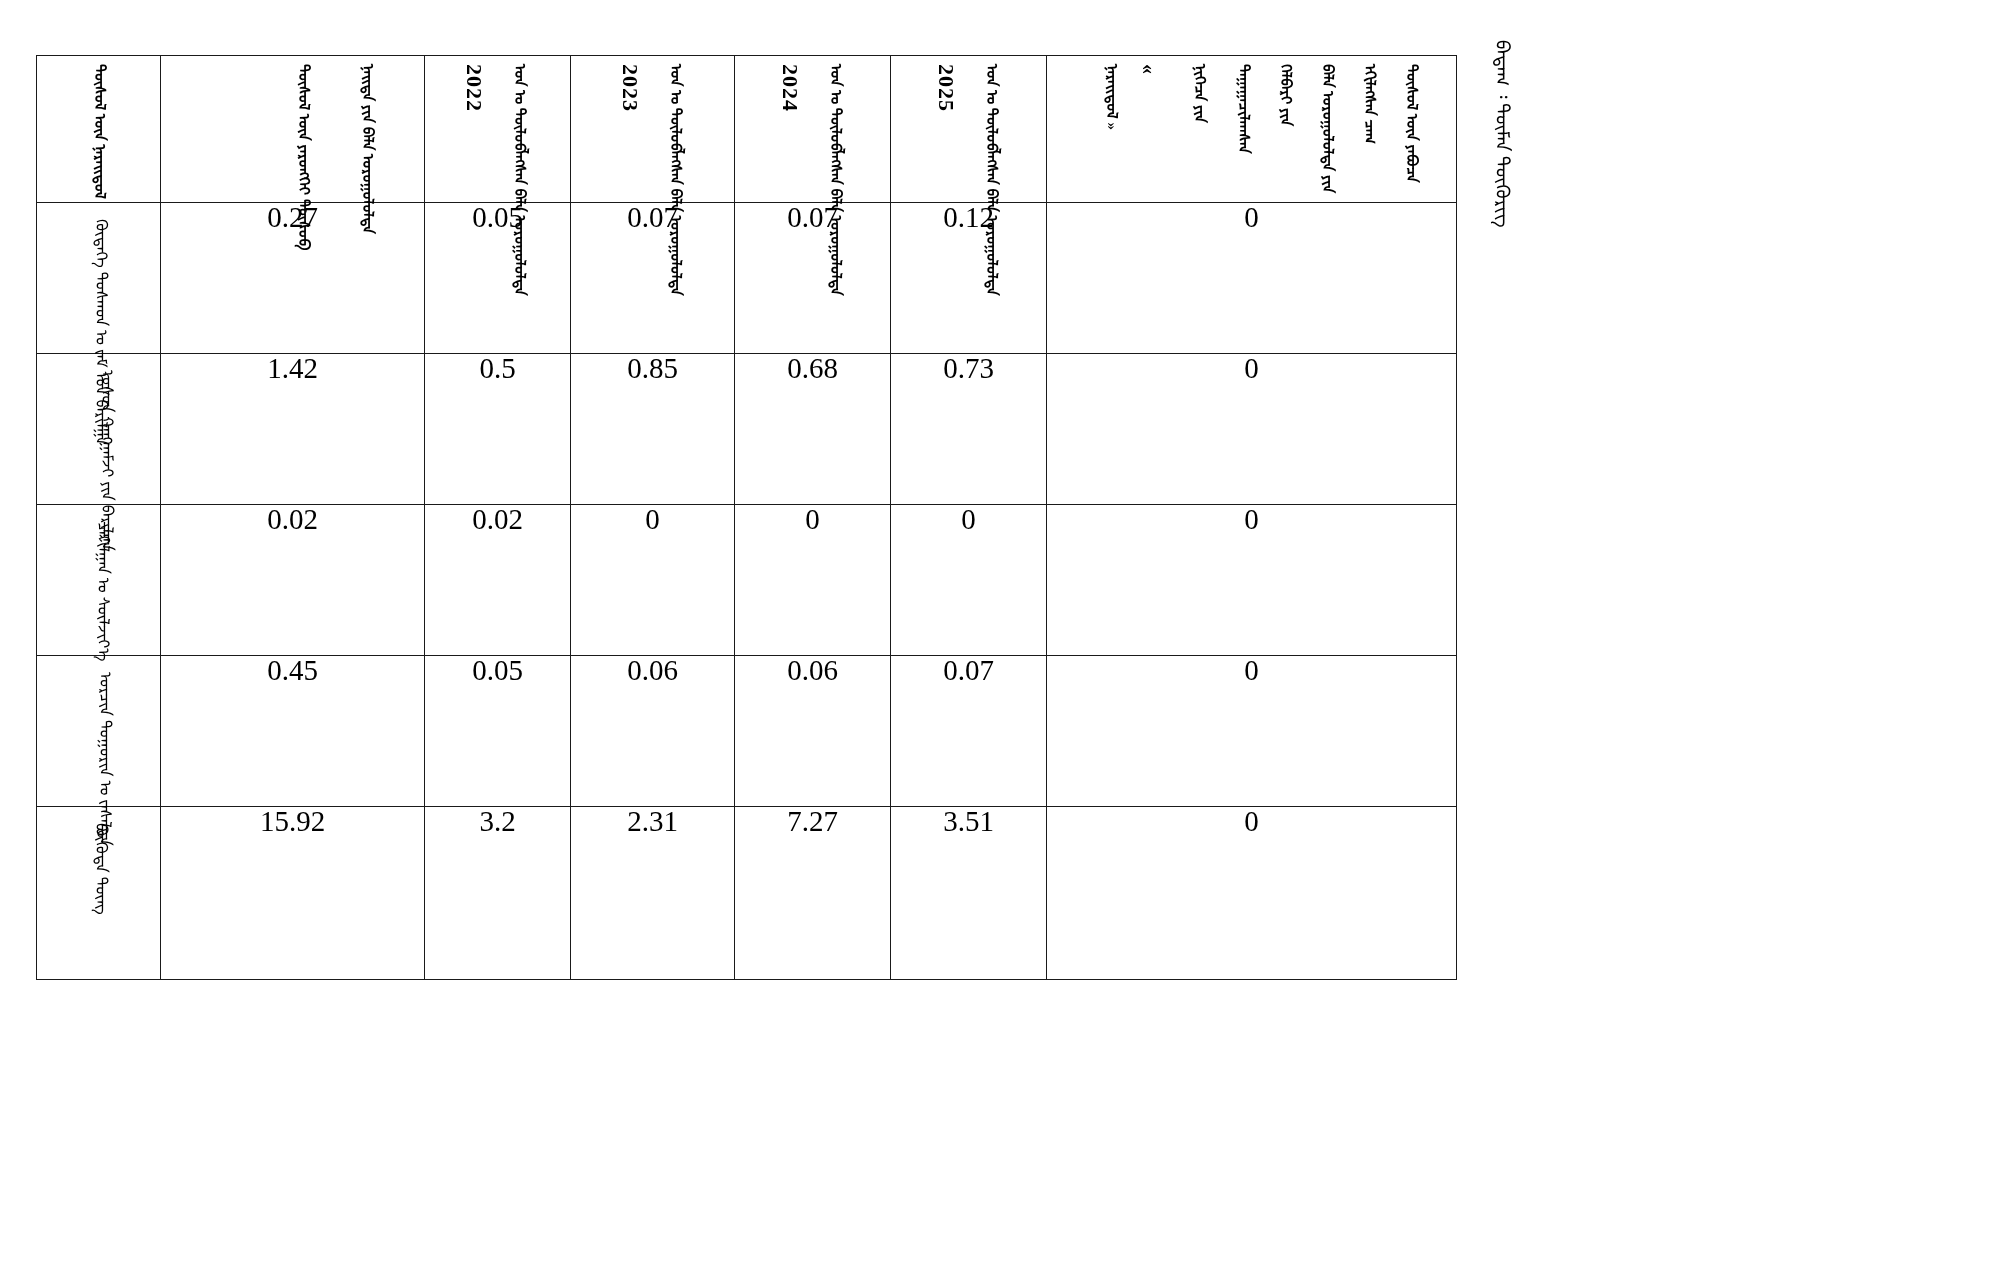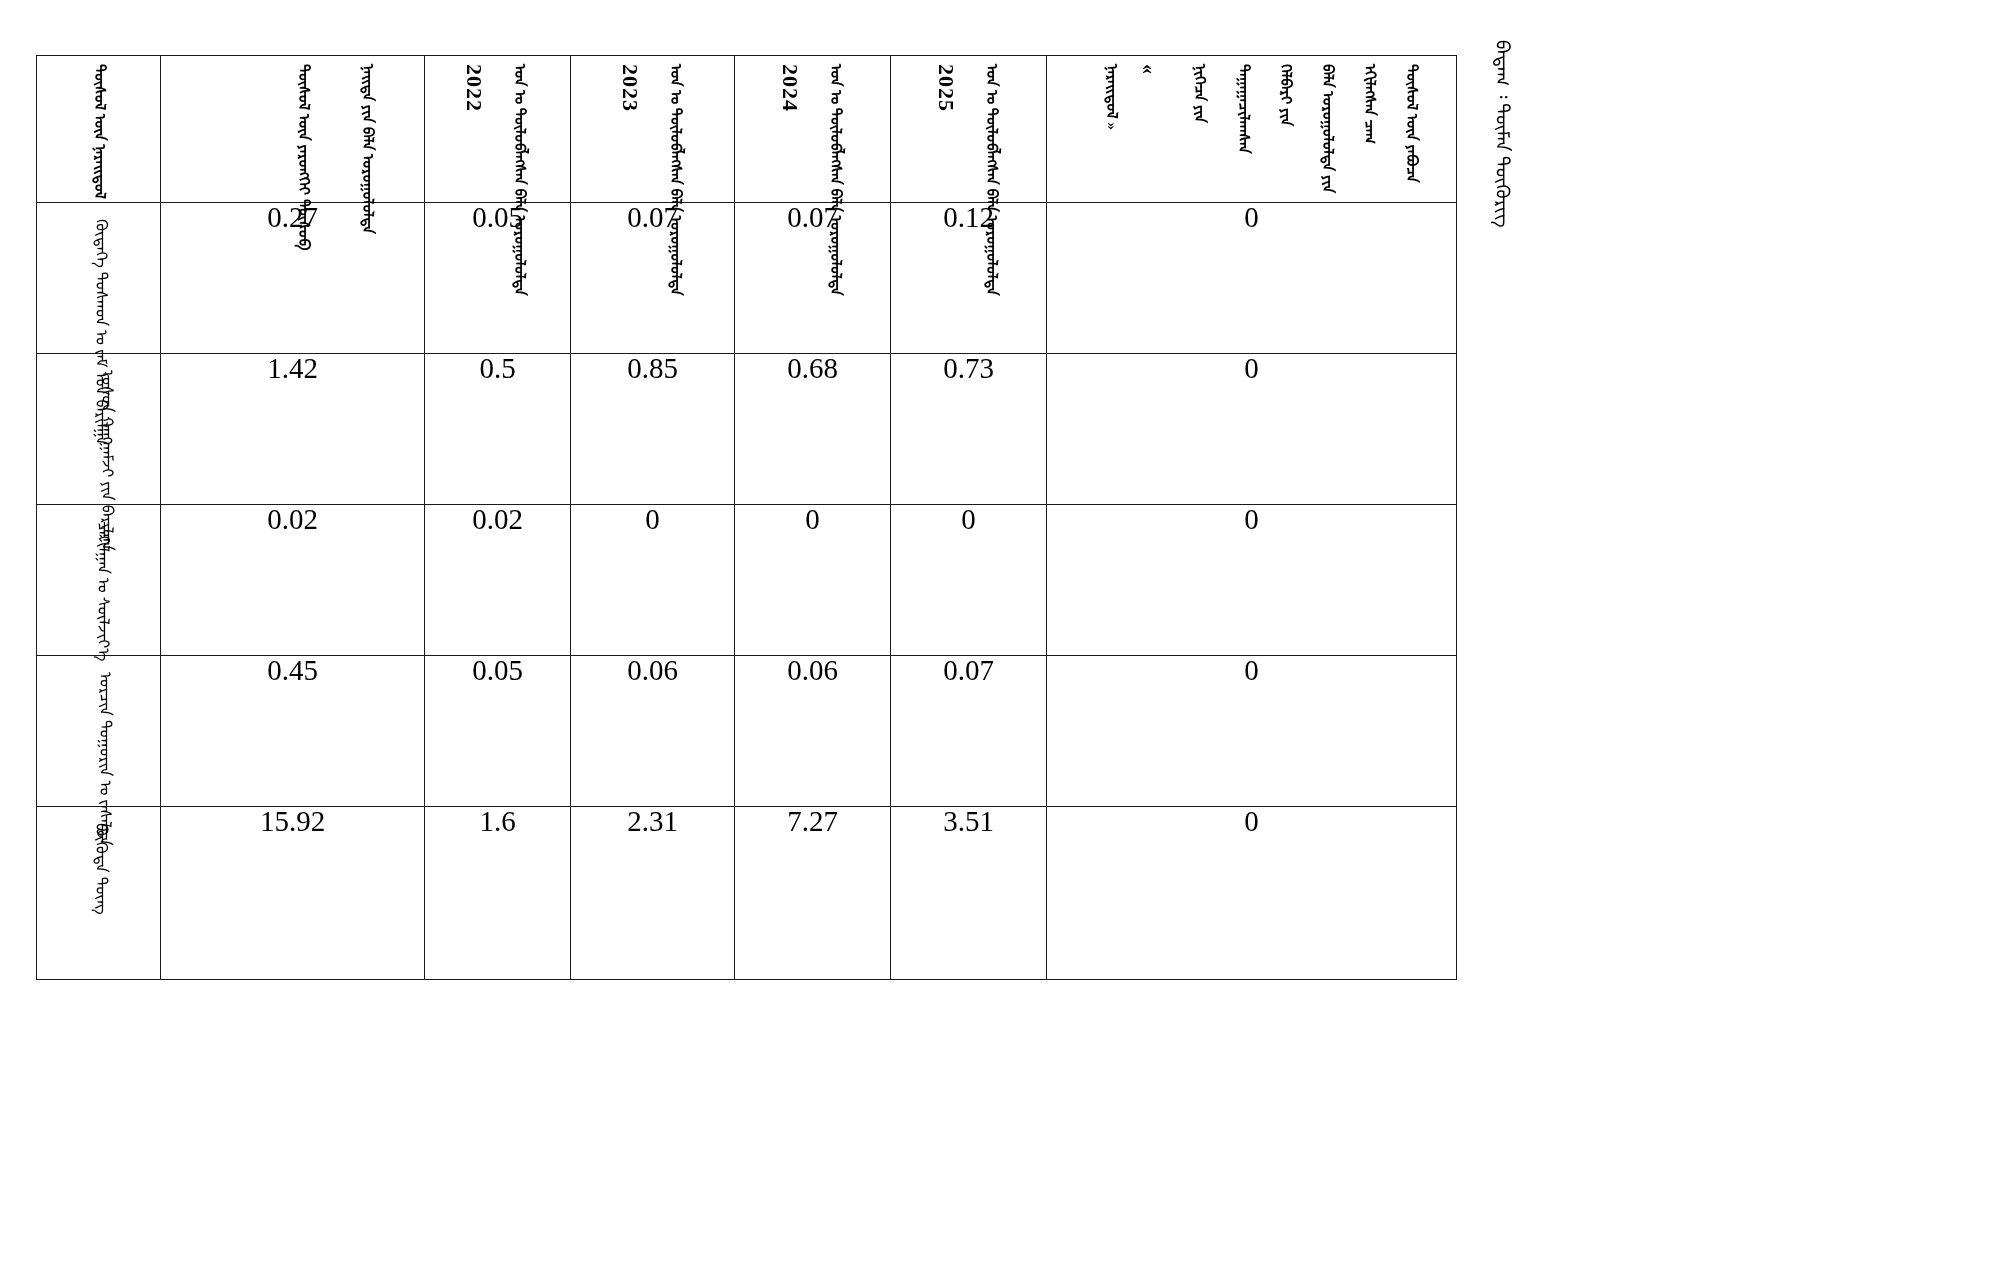--- a/index.html
+++ b/index.html
@@ -258,21 +258,21 @@
       <td class="num">0</td>
     </tr>
 
     <tr class="data-row tall">
       <td>
         <div class="label-box">
           <span class="mn-col" style="left:72px; top:16px;">ᠪᠦᠭᠦᠳᠡ ᠳᠦᠩ</span>
         </div>
       </td>
       <td class="num">15.92</td>
-      <td class="num">1.6</td>
+      <td class="num">3.2</td>
       <td class="num">2.31</td>
       <td class="num">7.27</td>
       <td class="num">3.51</td>
       <td class="num">0</td>
     </tr>
 
   </tbody>
     </table>
 </div>
 

